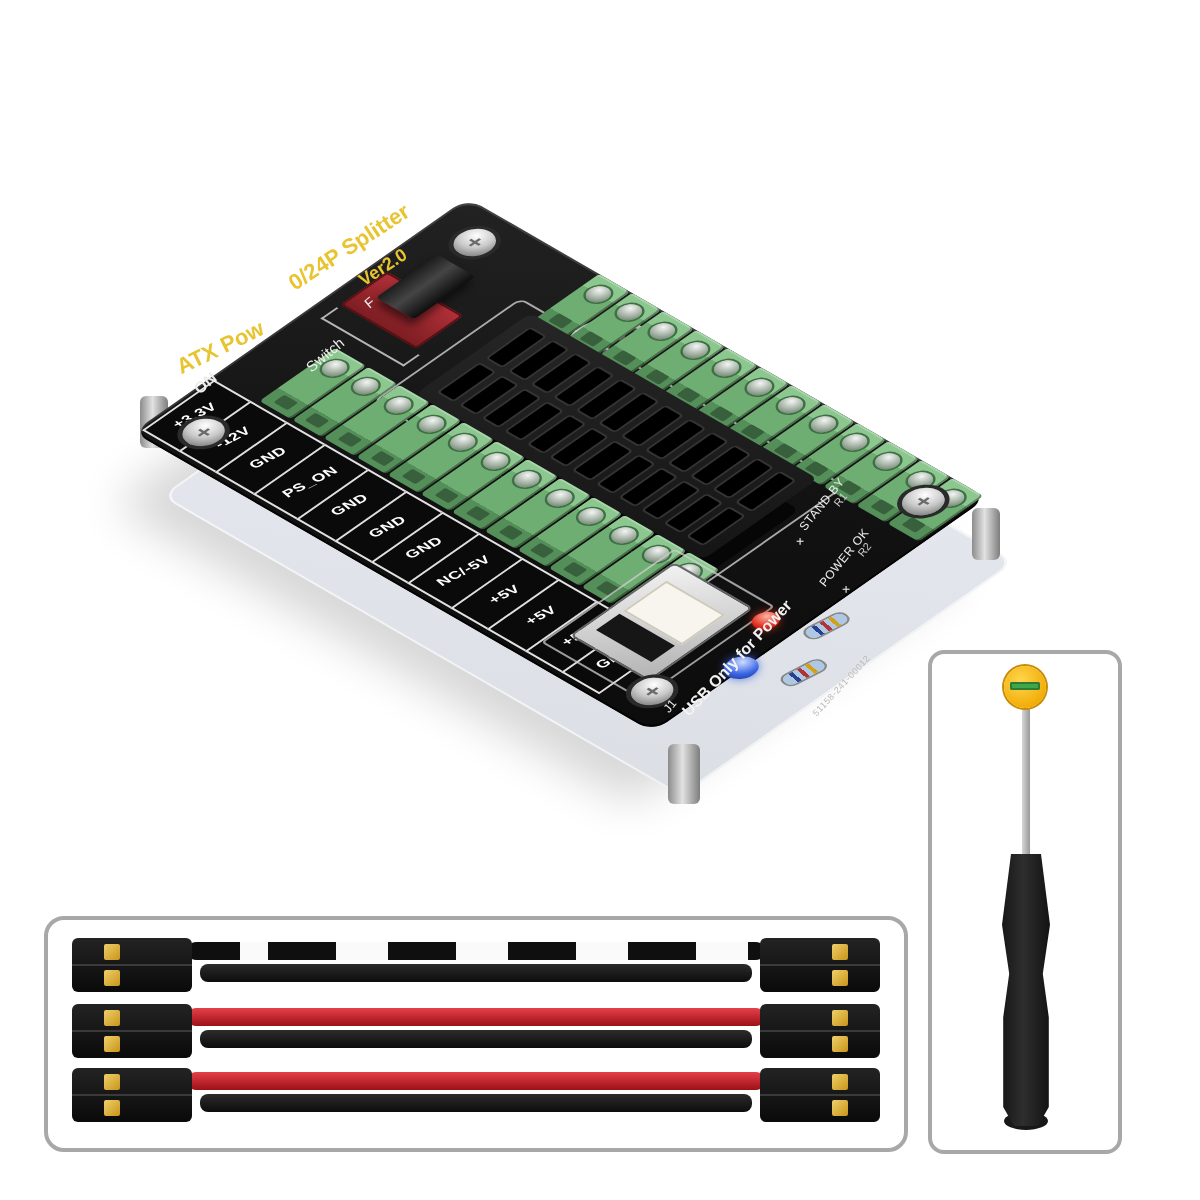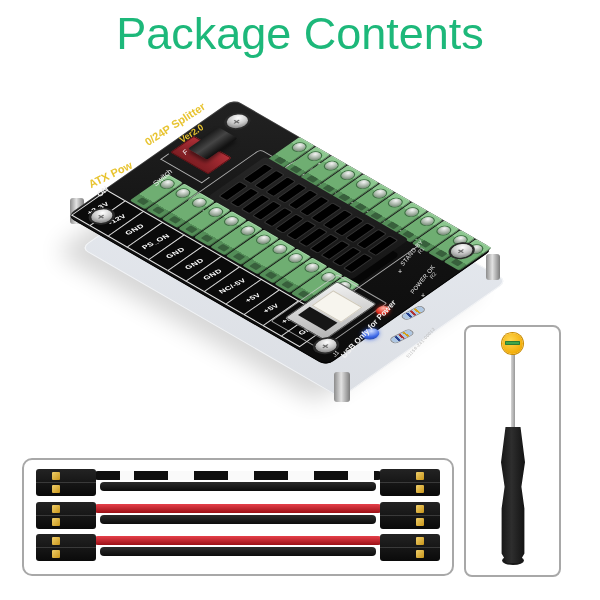--- a/index.html
+++ b/index.html
@@ -133,21 +133,20 @@
   #sd-shaft{left:45px;top:27px;width:4px;height:73px;background:linear-gradient(90deg,#d6d6d6,#989898);}
   #sd-handle{left:32px;top:100px;width:30px;height:136px;background:linear-gradient(90deg,#101010,#2e2e2e 45%,#0c0c0c);
       clip-path:polygon(25% 0,75% 0,90% 26%,78% 44%,88% 60%,88% 93%,70% 100%,30% 100%,12% 93%,12% 60%,22% 44%,10% 26%);}
   #sd-foot{left:36px;top:229px;width:22px;height:9px;border-radius:50%;background:#181818;}
 </style>
 </head>
 <body>
 
 <div id="stage">
 
-  <div id="title" class="abs">Package Contents</div>
 
   <div id="plate" class="abs"></div>
   <div id="so1" class="abs standoff"></div>
   <div id="so2" class="abs standoff"></div>
   <div id="so3" class="abs standoff"></div>
 
   <div id="board" class="abs">
     <div id="stamp" class="abs"></div>
     <div id="silk-atx" class="abs"></div>
     <div id="trow-top" class="abs trow">

